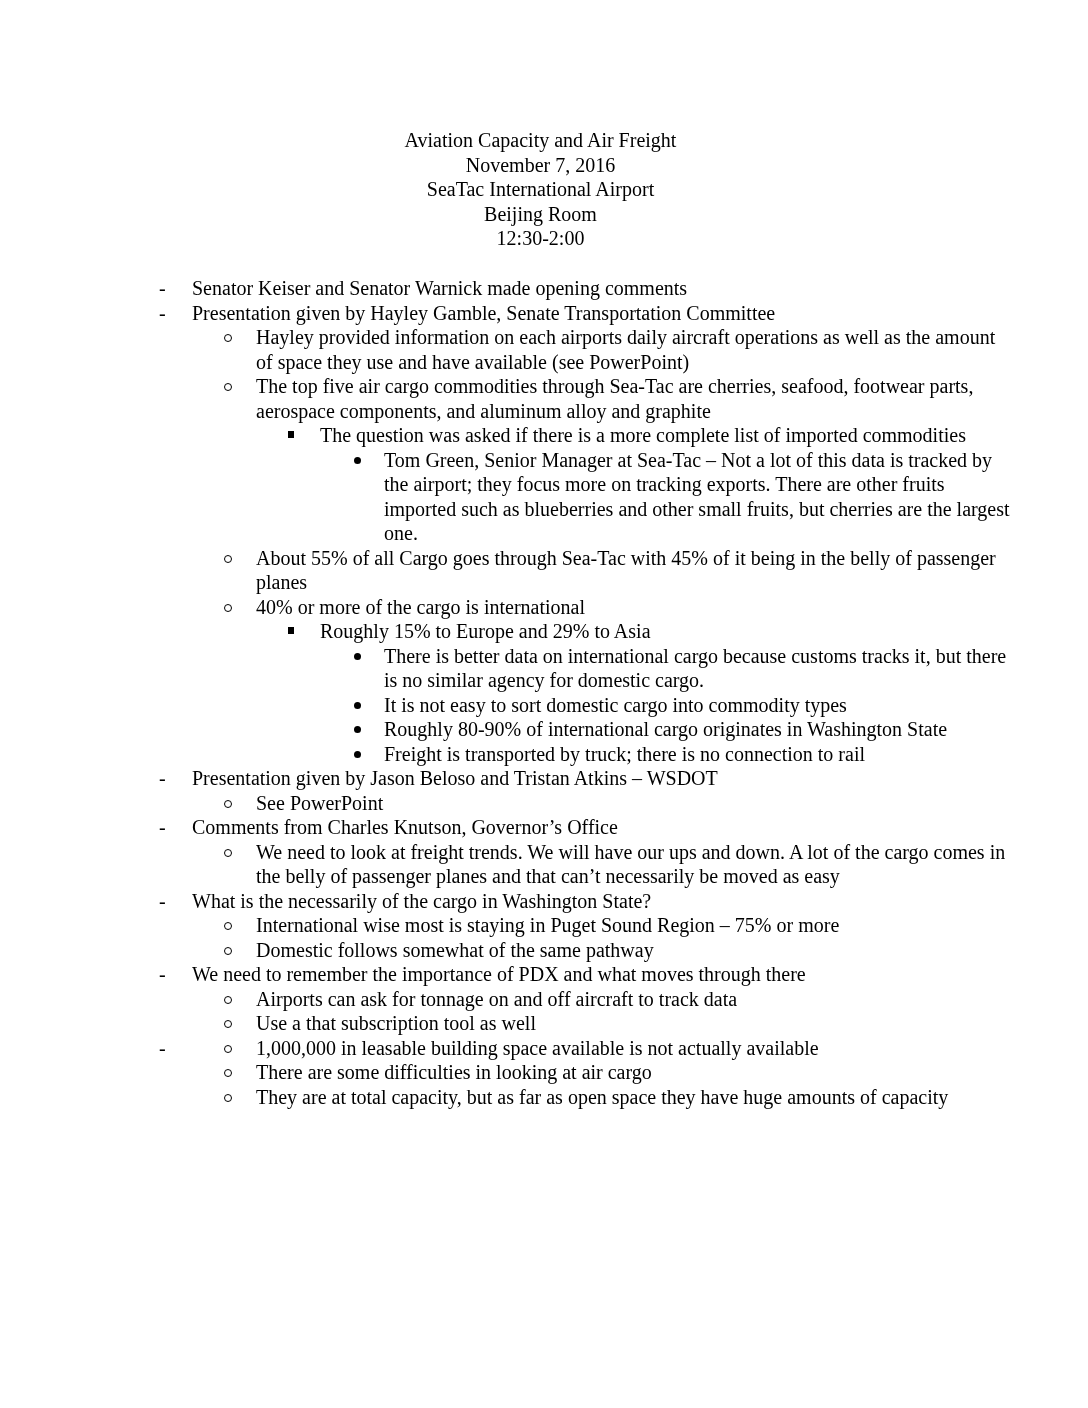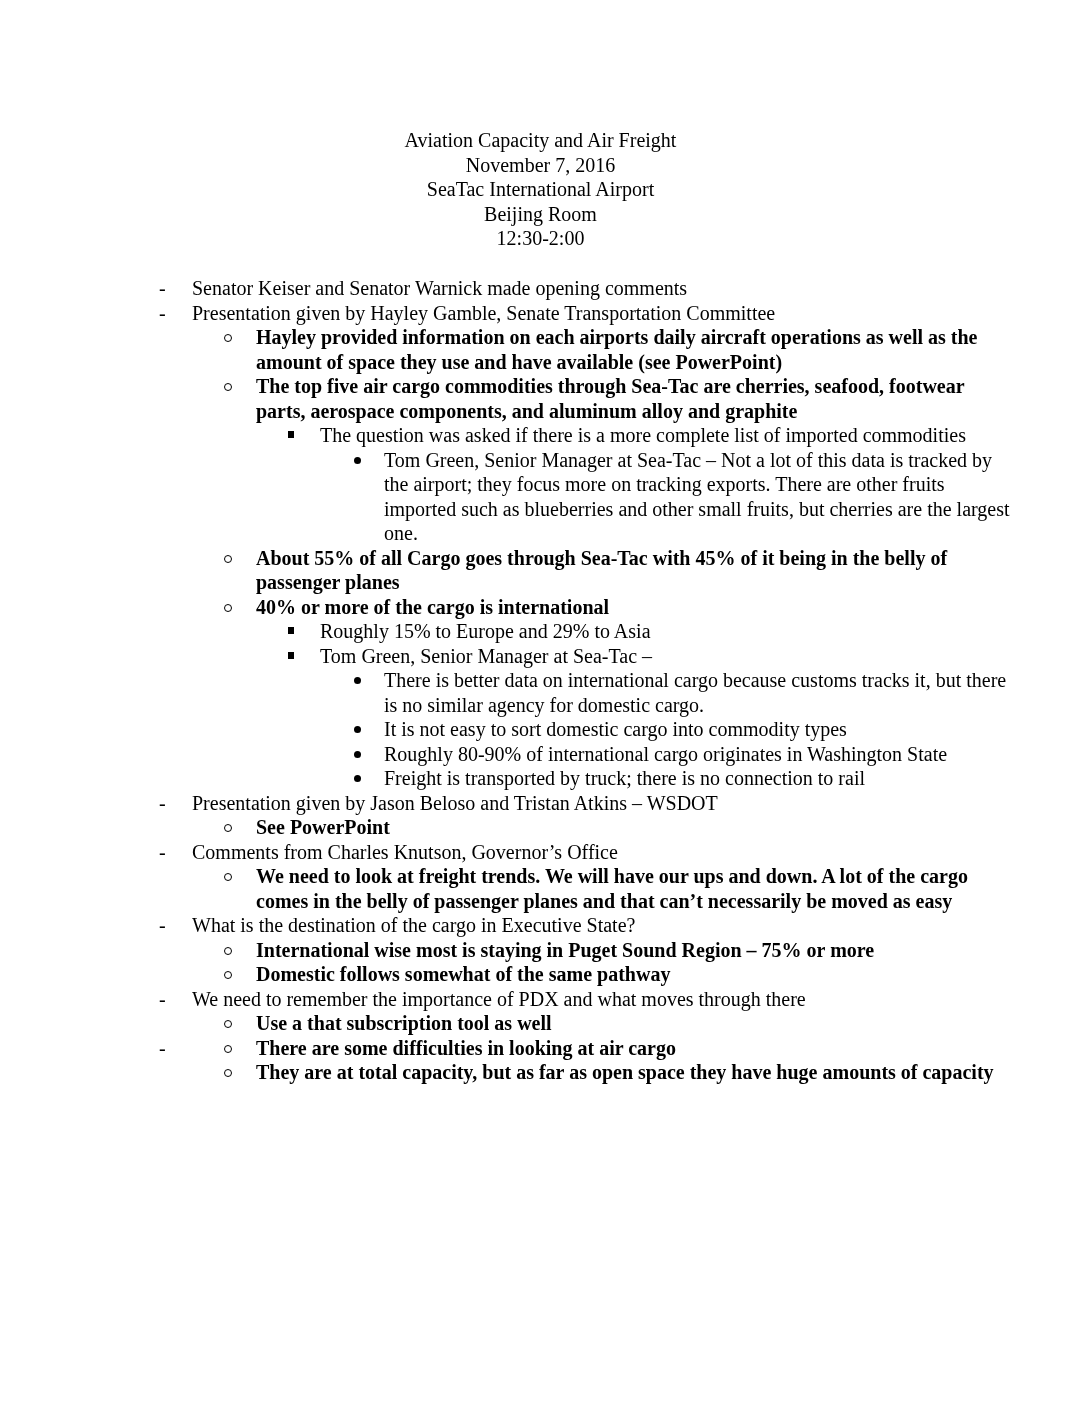--- a/index.html
+++ b/index.html
@@ -6,21 +6,21 @@
   body { width:1088px; height:1408px; position:relative; overflow:hidden;
          font-family:"Liberation Serif", "DejaVu Serif", serif; color:#000; font-size:20px; }
   .header { position:absolute; top:128px; left:0; width:1081px; text-align:center; line-height:24.5px; }
   .header div { white-space:nowrap; }
   .body { position:absolute; top:276px; left:0; width:1088px; }
   .row { position:relative; line-height:24.5px; }
   .marker { position:absolute; top:0; }
   .l1 .marker { left:159px; }
   .l1 .text { margin-left:192px; }
   .l2 .marker { left:224px; font-size:17px; }
-  .l2 .text { margin-left:256px;font-weight:bold; }
+  .l2 .text { margin-left:256px; }
   .l3 .marker { left:288px; }
   .l3 .text { margin-left:320px; }
   .l4 .marker { left:354px; }
   .l4 .text { margin-left:384px; }
   .text { display:block; margin-right:72px; }
   .sq { display:inline-block; width:6px; height:7px; background:#000; position:absolute; top:8px; }
   .dot { display:inline-block; width:7px; height:7px; border-radius:50%; background:#000; position:absolute; top:9px; }
   .circ { display:inline-block; width:8px; height:8px; border-radius:50%; border:1px solid #000; position:absolute; top:9px; box-sizing:border-box;}
 </style>
 </head>
@@ -78,26 +78,20 @@
         <span class="circ"></span>
       </span>
       <span class="text">40% or more of the cargo is international</span>
     </div>
     <div class="row l3">
       <span class="marker">
         <span class="sq"></span>
       </span>
       <span class="text">Roughly 15% to Europe and 29% to Asia</span>
     </div>
-    <div class="row l3">
-      <span class="marker">
-        <span class="sq"></span>
-      </span>
-      <span class="text">Tom Green, Senior Manager at Sea-Tac –</span>
-    </div>
     <div class="row l4">
       <span class="marker">
         <span class="dot"></span>
       </span>
       <span class="text">There is better data on international cargo because customs tracks it, but there is no similar agency for domestic cargo.</span>
     </div>
     <div class="row l4">
       <span class="marker">
         <span class="dot"></span>
       </span>
@@ -130,21 +124,21 @@
       <span class="text">Comments from Charles Knutson, Governor’s Office</span>
     </div>
     <div class="row l2">
       <span class="marker">
         <span class="circ"></span>
       </span>
       <span class="text">We need to look at freight trends. We will have our ups and down. A lot of the cargo comes in the belly of passenger planes and that can’t necessarily be moved as easy</span>
     </div>
     <div class="row l1">
       <span class="marker">-</span>
-      <span class="text">What is the destination of the cargo in Executive State?</span>
+      <span class="text">What is the necessarily of the cargo in Washington State?</span>
     </div>
     <div class="row l2">
       <span class="marker">
         <span class="circ"></span>
       </span>
       <span class="text">International wise most is staying in Puget Sound Region – 75% or more</span>
     </div>
     <div class="row l2">
       <span class="marker">
         <span class="circ"></span>
@@ -152,24 +146,36 @@
       <span class="text">Domestic follows somewhat of the same pathway</span>
     </div>
     <div class="row l1">
       <span class="marker">-</span>
       <span class="text">We need to remember the importance of PDX and what moves through there</span>
     </div>
     <div class="row l2">
       <span class="marker">
         <span class="circ"></span>
       </span>
+      <span class="text">Airports can ask for tonnage on and off aircraft to track data</span>
+    </div>
+    <div class="row l2">
+      <span class="marker">
+        <span class="circ"></span>
+      </span>
       <span class="text">Use a that subscription tool as well</span>
     </div>
     <div class="row l1">
       <span class="marker">-</span>
+    </div>
+    <div class="row l2">
+      <span class="marker">
+        <span class="circ"></span>
+      </span>
+      <span class="text">1,000,000 in leasable building space available is not actually available</span>
     </div>
     <div class="row l2">
       <span class="marker">
         <span class="circ"></span>
       </span>
       <span class="text">There are some difficulties in looking at air cargo</span>
     </div>
     <div class="row l2">
       <span class="marker">
         <span class="circ"></span>

